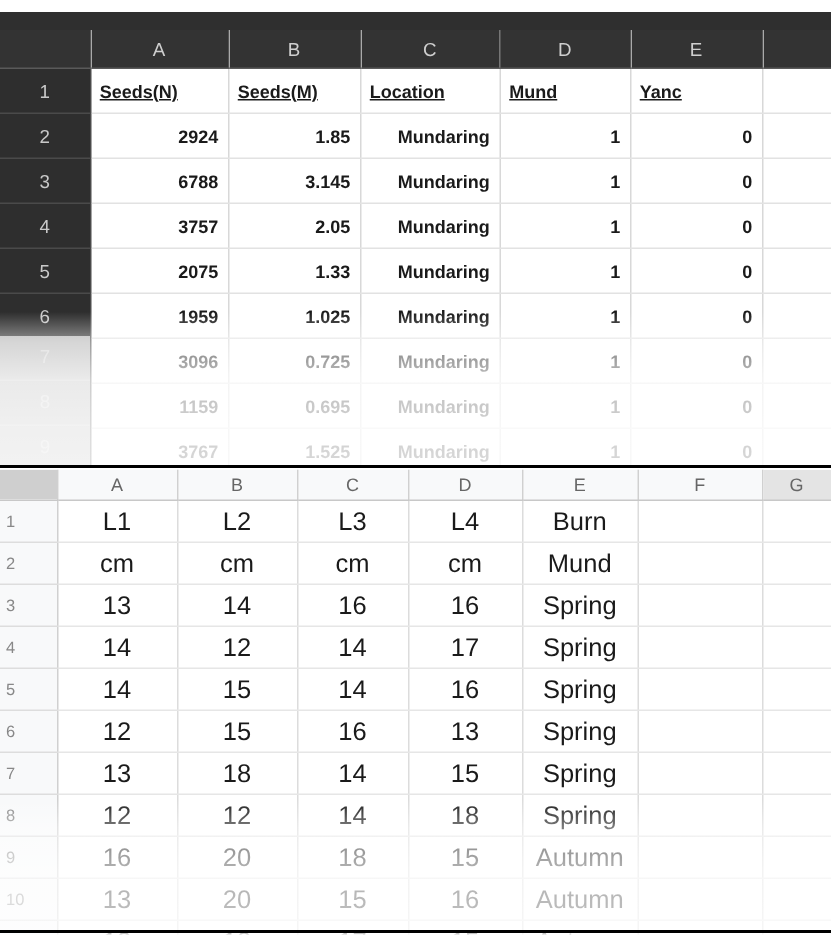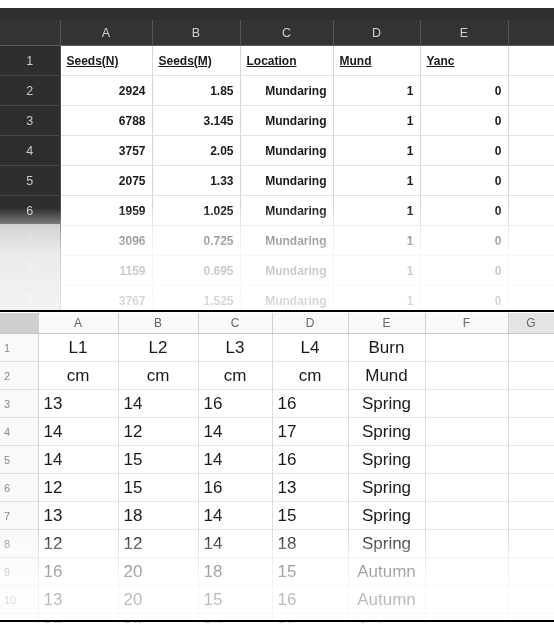--- a/index.html
+++ b/index.html
@@ -191,21 +191,21 @@
   }
   #bottom-sheet .cell {
     background: #ffffff;
     color: #1a1a1a;
     border-bottom: 1px solid #e6e6e6;
     border-right: 1px solid #dcdcdc;
     height: 27px;
     font-size: 17px;
     padding: 0 5px;
   }
-  #bottom-sheet .cell.num { text-align: left; }
+  #bottom-sheet .cell.num { text-align: center; }
   #bottom-sheet .cell.txt { text-align: center; }
   #bottom-sheet .blankcell {
     background: #ffffff;
     border-bottom: 1px solid #e6e6e6;
     border-right: 1px solid #dcdcdc;
   }
   #bottom-fade {
     position: absolute;
     left: 0;
     top: 533px;

